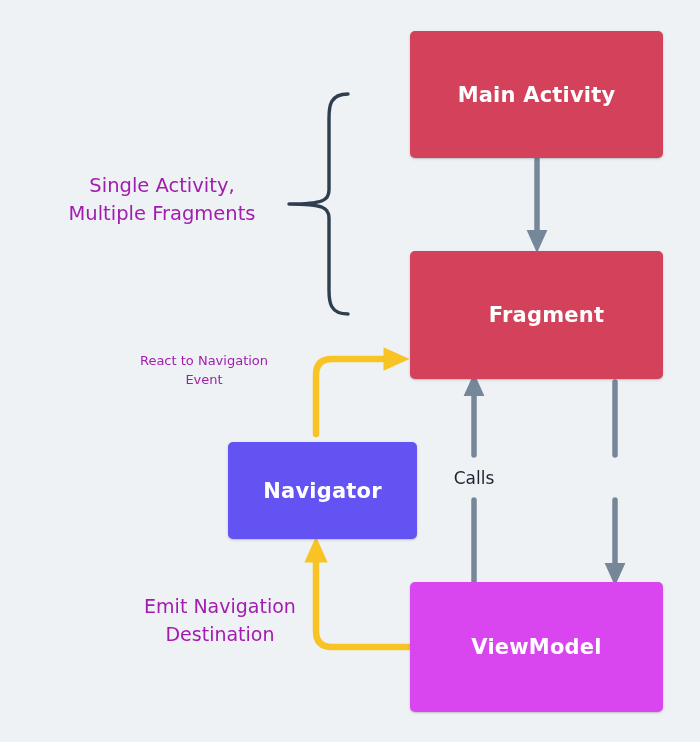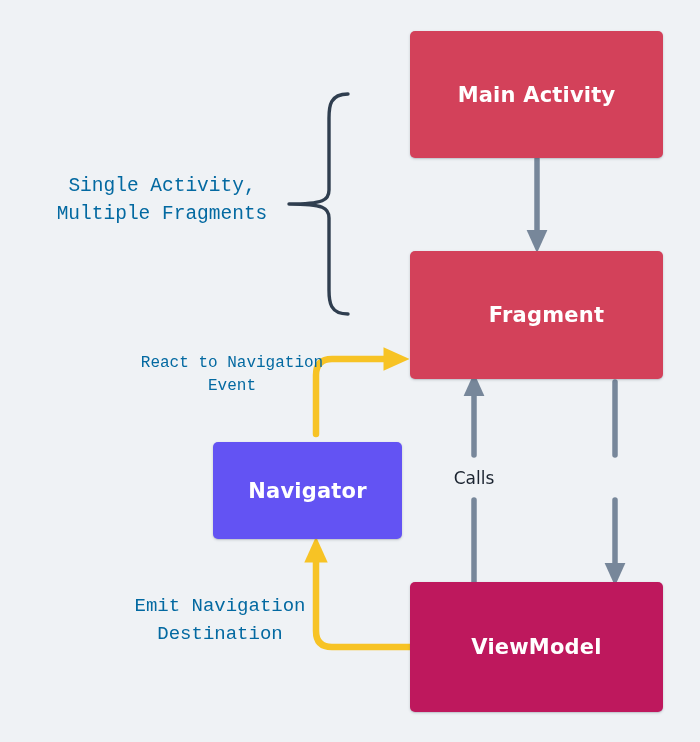--- a/index.html
+++ b/index.html
@@ -44,44 +44,43 @@
   #node-main-activity {
     left: 410px; top: 31px; width: 253px; height: 127px;
     background: #d3415a;
   }
   #node-fragment {
     left: 410px; top: 251px; width: 253px; height: 128px;
     background: #d3415a;
     padding-left: 20px;
   }
   #node-navigator {
-    left: 213px; top: 442px; width: 189px; height: 97px;
+    left: 228px; top: 442px; width: 189px; height: 97px;
     background: #6353f3;
   }
   #node-viewmodel {
     left: 410px; top: 582px; width: 253px; height: 130px;
-    background: #be185d;
+    background: #d946ef;
   }
   .caption {
     position: absolute;
-    color: #0369a1;
+    color: #a21caf;
     font-size: 19px;
     font-weight: 400;
     line-height: 1.45;
     text-align: center;
     white-space: pre-line;
-    font-family: Liberation Mono, monospace;
   }
   #caption-single-activity {
     left: 36px; top: 172px; width: 252px;
     font-size: 19.5px;
   }
   #caption-react-to-nav {
-    left: 122px; top: 352px; width: 220px;
-    font-size: 16px;
+    left: 94px; top: 352px; width: 220px;
+    font-size: 13px;
   }
   #caption-emit-nav {
     left: 110px; top: 586px; width: 220px;
     font-size: 19px;
     margin-top: 7px;
   }
   .edge-label {
     position: absolute;
     color: #1b2430;
     font-size: 17px;

